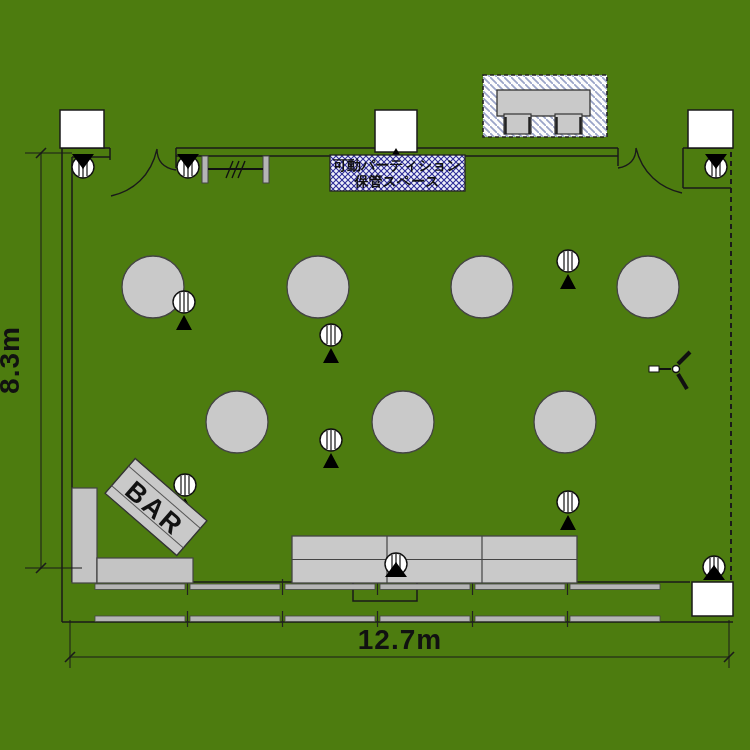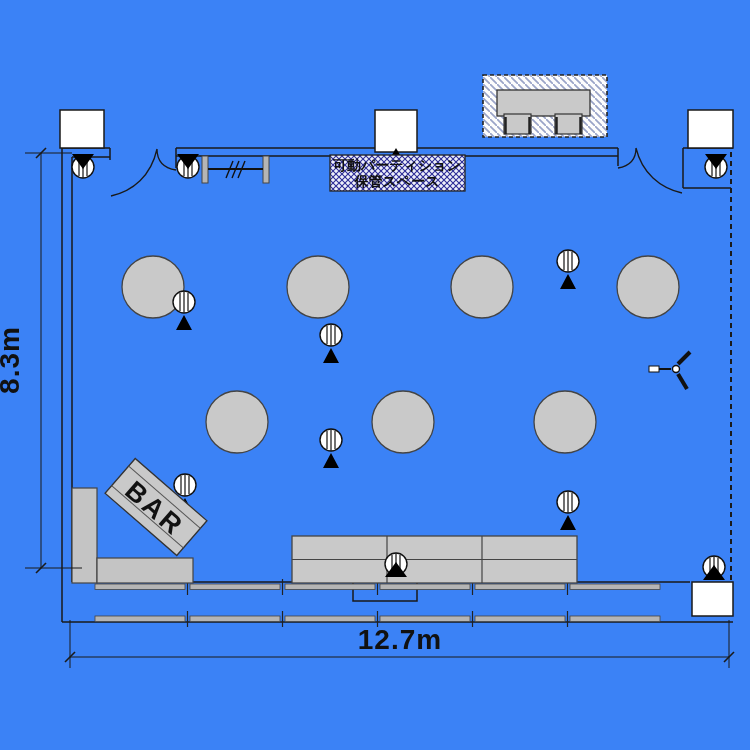--- a/index.html
+++ b/index.html
@@ -1,16 +1,16 @@
 <!DOCTYPE html>
 <html><head>
 <meta charset="utf-8">
 <style>
   html,body{margin:0;padding:0;background:#ffffff;}
-  .canvas{position:relative;width:750px;height:750px;background:#3b82f6;overflow:hidden;}
+  .canvas{position:relative;width:750px;height:750px;background:#4d7c0f;overflow:hidden;}
   svg{position:absolute;left:0;top:0;}
   svg text{font-family:"Liberation Sans", sans-serif;fill:#111;}
   .dim-text{font-size:28px;font-weight:600;letter-spacing:1px;}
   .bar-text{font-size:27px;font-weight:600;letter-spacing:3px;}
   .jp-text{font-size:14px;font-weight:bold;}
 </style>
 </head>
 <body>
 
 <div class="canvas">

